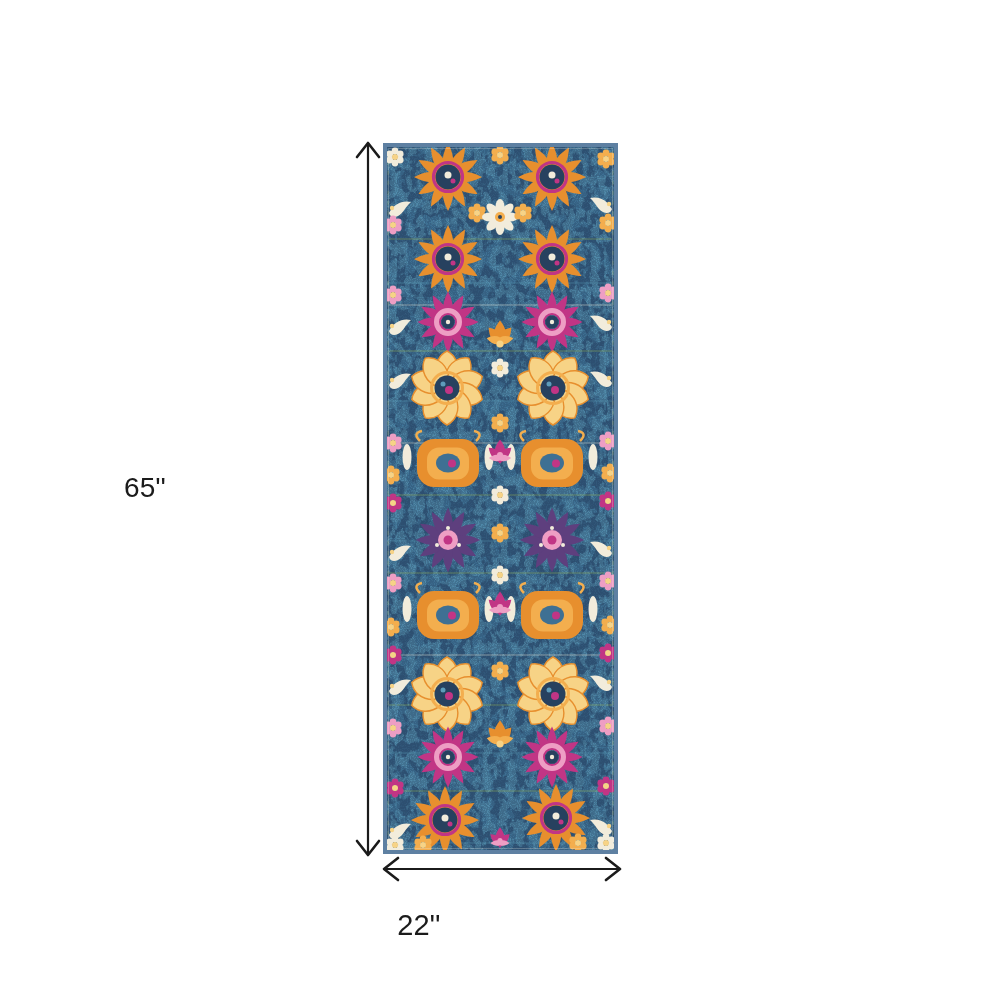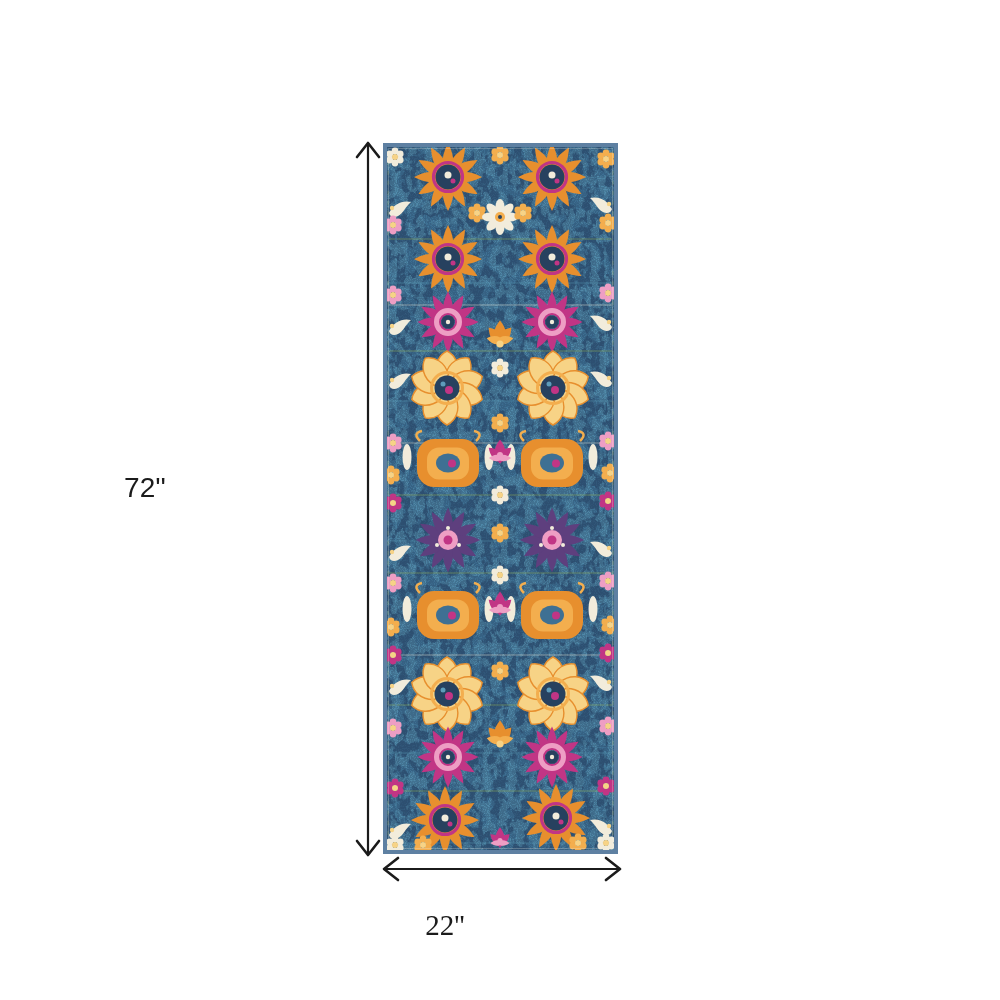--- a/index.html
+++ b/index.html
@@ -12,21 +12,21 @@
   .rug{position:absolute;left:383px;top:143px;}
   .v-arrow{position:absolute;left:351px;top:139px;}
   .h-arrow{position:absolute;left:380px;top:852px;}
   .dim{stroke:var(--annotation,#1b1b1b);stroke-width:2.2;fill:none;}
   .head{stroke-width:2.6;stroke-linecap:round;stroke-linejoin:round;}
   .dim-label{
     position:absolute;color:var(--annotation,#1b1b1b);
     width:90px;text-align:center;font-size:28px;line-height:34px;
   }
   .dim-label.vert{left:100px;top:471px;}
-  .dim-label.horiz{left:400px;top:908px;font-size:29px;font-family:Liberation Serif, serif;}
+  .dim-label.horiz{left:374px;top:908px;font-size:29px;}
 
   
   .f-base{fill:var(--rug-base,#3e7093);} .f-dark{fill:var(--rug-dark,#2a4768);}
   .f-light{fill:var(--rug-light,#5d9cba);} .f-navy{fill:var(--navy,#27415f);}
   .f-orange{fill:var(--orange,#e78f2e);} .f-amber{fill:var(--amber,#f3ae4e);}
   .f-yellow{fill:var(--yellow,#f7d386);} .f-cream{fill:var(--cream,#f2ecdb);}
   .f-magenta{fill:var(--magenta,#c13585);} .f-pink{fill:var(--pink,#ee9ec4);}
   .f-purple{fill:var(--purple,#5e3f7e);}
   .s-magenta{stroke:var(--magenta,#c13585);} .s-pink{stroke:var(--pink,#ee9ec4);}
   .s-amber{stroke:var(--amber,#f3ae4e);} .s-orange{stroke:var(--orange,#e78f2e);}
@@ -341,16 +341,16 @@
     <polyline class="dim head" points="6,18 17,4 28,18"></polyline>
     <polyline class="dim head" points="6,702 17,716 28,702"></polyline>
   </svg>
 
   <svg class="h-arrow" width="244" height="34" viewBox="0 0 244 34" xmlns="http://www.w3.org/2000/svg">
     <line class="dim" x1="4" y1="17" x2="240" y2="17"></line>
     <polyline class="dim head" points="18,6 4,17 18,28"></polyline>
     <polyline class="dim head" points="226,6 240,17 226,28"></polyline>
   </svg>
 
-  <div class="dim-label vert">72''</div>
+  <div class="dim-label vert">65''</div>
   <div class="dim-label horiz">22''</div>
 
 </div>
 
 </body></html>

